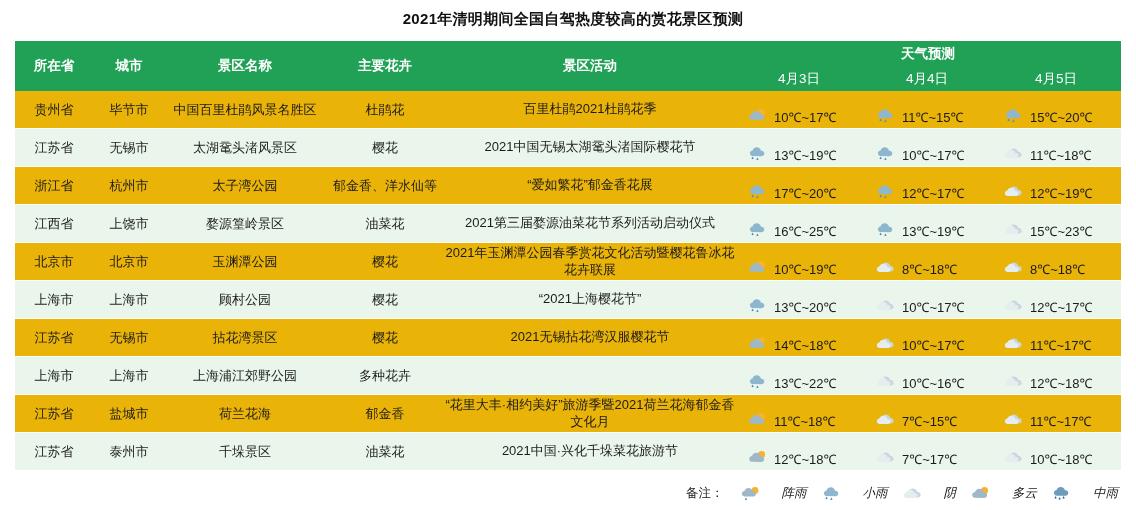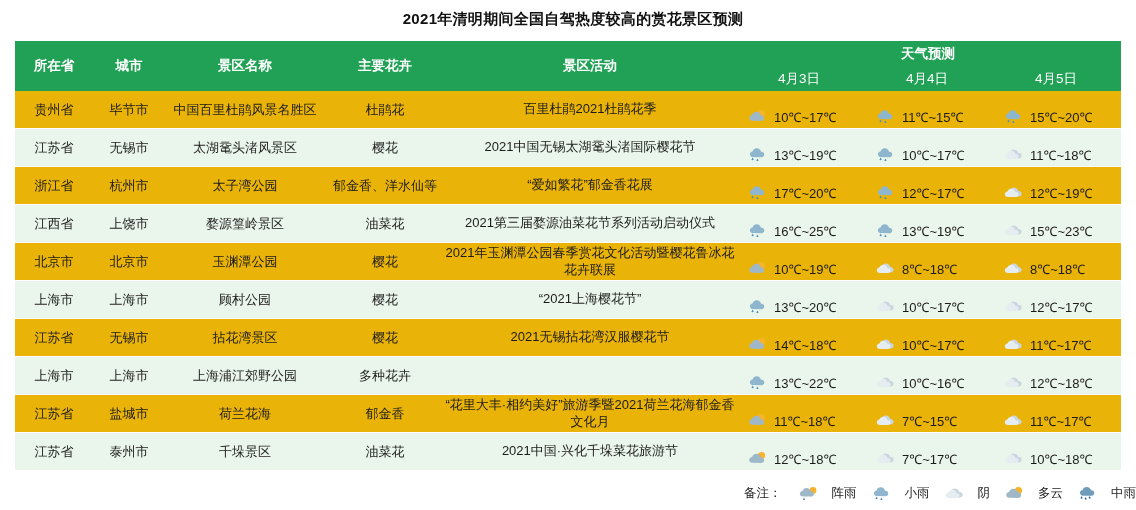--- a/index.html
+++ b/index.html
@@ -91,55 +91,55 @@
   td.c-spot { font-size: 13px; margin-top: 36px; }
 
   td.wx {
     font-size: 12.5px;
     white-space: nowrap;
     padding-left: 6px;
     text-align: left;
   }
   .wxwrap {
     display: flex;
-    align-items: center;
     justify-content: flex-start;
     gap: 5px;
     padding-left: 12px;
     margin-top: 15px;
   }
   .wxtext { display: inline-block; }
 
   
   .ic {
     display: inline-block;
     position: relative;
     width: 22px;
     height: 16px;
     flex: 0 0 22px;
   }
   .ic svg { display: block; }
 
   
   .legend {
     position: absolute;
-    right: 0;
+    right: 18px;
     bottom: 8px;
     display: flex;
     align-items: center;
     gap: 14px;
     font-size: 12.5px;
     color: #1b1b1b;
     text-align: right;
   }
   .legend .lg-label { margin-right: 2px; }
   .legend .lg-item {
     display: flex;
     align-items: center;
-    gap: 12px;
+    gap: 20px;
+    font-style: italic;
   }
 </style>
 </head>
 <body>
 
 <div class="page">
 
   <div class="title">2021年清明期间全国自驾热度较高的赏花景区预测</div>
 
   <table class="main">

